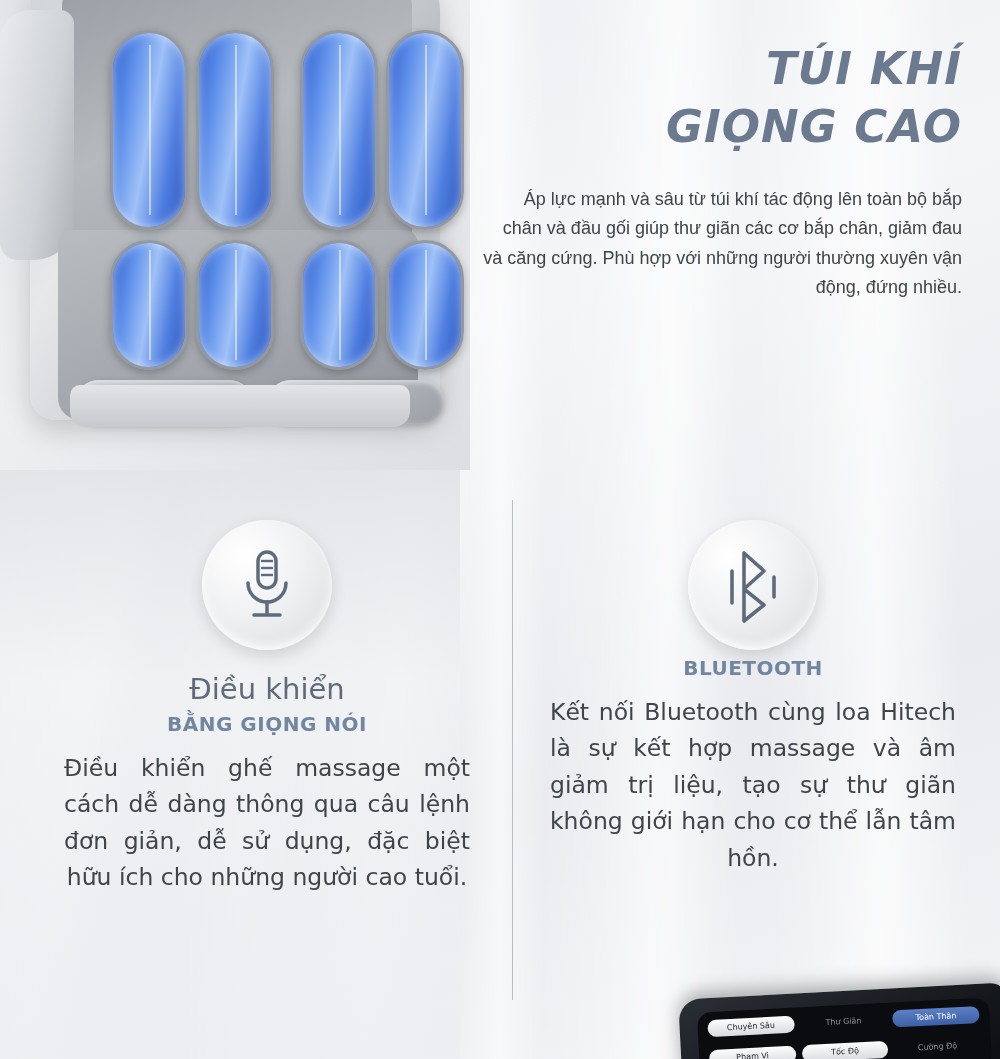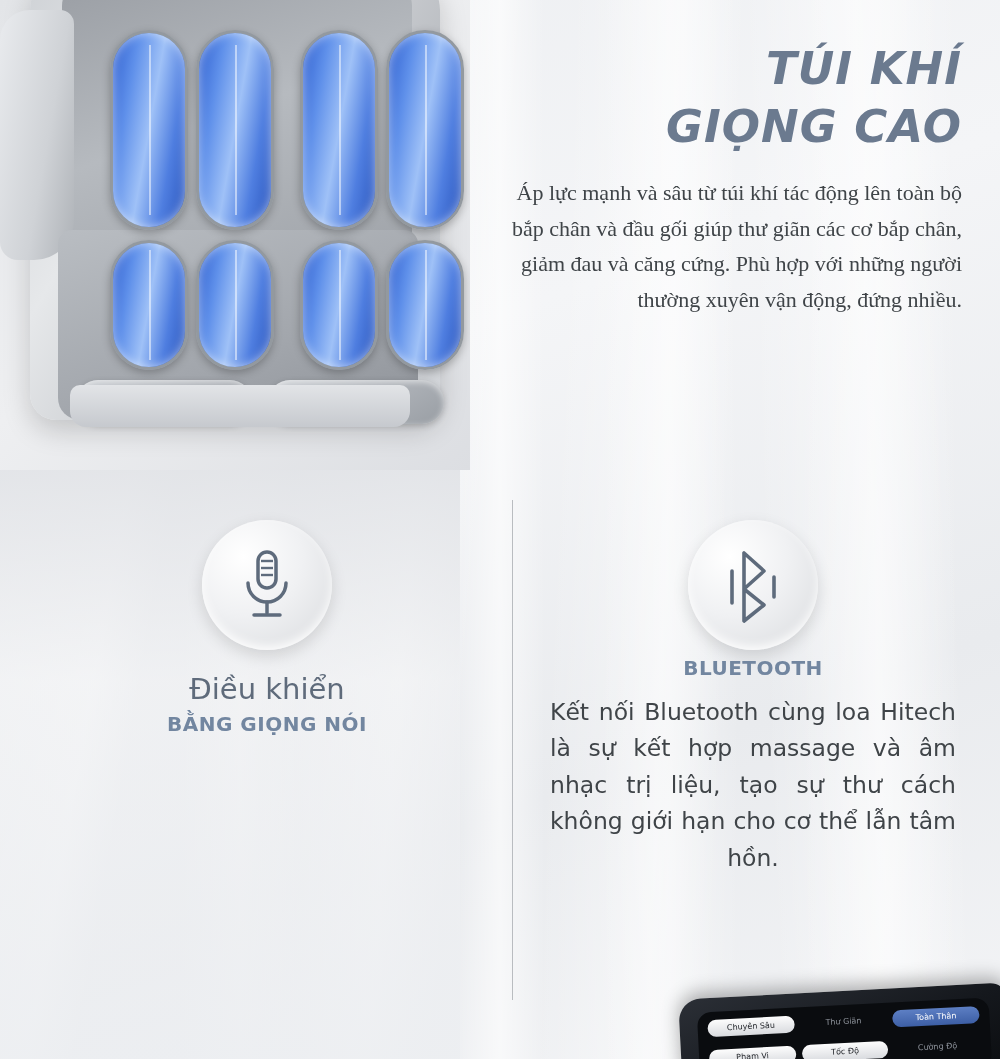--- a/index.html
+++ b/index.html
@@ -120,25 +120,25 @@
     font-family: "DejaVu Sans", sans-serif;
     font-weight: bold;
     font-style: italic;
     font-size: 45px;
     letter-spacing: 1px;
     color: #6b7a8f;
     line-height: 1.28;
   }
   .title-main .line2 { display: block; }
   .top-desc {
-    margin-top: 20px;
-    font-size: 22px;
+    margin-top: 30px;
+    font-size: 18px;
     line-height: 1.62;
     color: #3f4448;
-    font-family: Liberation Serif, serif;
+    font-family: Liberation Sans, sans-serif;
   }
 
   
   .v-divider {
     position: absolute;
     left: 512px; top: 500px;
     width: 1px; height: 500px;
     background: #b9bcc0;
   }
 
@@ -293,32 +293,33 @@
         <line x1="25" y1="14" x2="37" y2="14" stroke="#5e6b7c" stroke-width="2.4"></line>
         <line x1="25" y1="21" x2="37" y2="21" stroke="#5e6b7c" stroke-width="2.4"></line>
         <line x1="25" y1="28" x2="37" y2="28" stroke="#5e6b7c" stroke-width="2.4"></line>
         <path d="M12 36 a19 19 0 0 0 38 0" fill="none" stroke="#5e6b7c" stroke-width="3.5" stroke-linecap="round"></path>
         <line x1="31" y1="55" x2="31" y2="66" stroke="#5e6b7c" stroke-width="3.5" stroke-linecap="round"></line>
         <line x1="18" y1="68" x2="44" y2="68" stroke="#5e6b7c" stroke-width="3.5" stroke-linecap="round"></line>
       </svg>
     </div>
     <div class="feat-sub">Điều khiển</div>
     <div class="feat-title">BẰNG GIỌNG NÓI</div>
+    <div class="feat-desc">Điều khiển ghế massage một cách dễ dàng thông qua câu lệnh đơn giản, dễ sử dụng, đặc biệt hữu ích cho những người cao tuổi.</div>
   </div>
 
   <div class="col right">
     <div class="icon-circle">
       <svg width="66" height="76" viewBox="0 0 66 76">
         <path d="M24 6 L44 24 L24 42 L24 6 M24 42 L44 58 L24 74 L24 42" fill="none" stroke="#5e6b7c" stroke-width="3.6" stroke-linejoin="round" stroke-linecap="round"></path>
         <line x1="12" y1="24" x2="12" y2="56" stroke="#5e6b7c" stroke-width="3.6" stroke-linecap="round"></line>
         <line x1="54" y1="30" x2="54" y2="50" stroke="#5e6b7c" stroke-width="3.6" stroke-linecap="round"></line>
       </svg>
     </div>
     <div class="feat-title">BLUETOOTH</div>
-    <div class="feat-desc">Kết nối Bluetooth cùng loa Hitech là sự kết hợp massage và âm nhạc trị liệu, tạo sự thư cách không giới hạn cho cơ thể lẫn tâm hồn.</div>
+    <div class="feat-desc">Kết nối Bluetooth cùng loa Hitech là sự kết hợp massage và âm giảm trị liệu, tạo sự thư giãn không giới hạn cho cơ thể lẫn tâm hồn.</div>
   </div>
 
   <div class="remote">
     <div class="remote-screen">
       <div class="rbtn">Chuyên Sâu</div>
       <div class="rbtn dark">Thư Giãn</div>
       <div class="rbtn blue">Toàn Thân</div>
       <div class="rbtn">Phạm Vi</div>
       <div class="rbtn">Tốc Độ</div>
       <div class="rbtn dark">Cường Độ</div>

